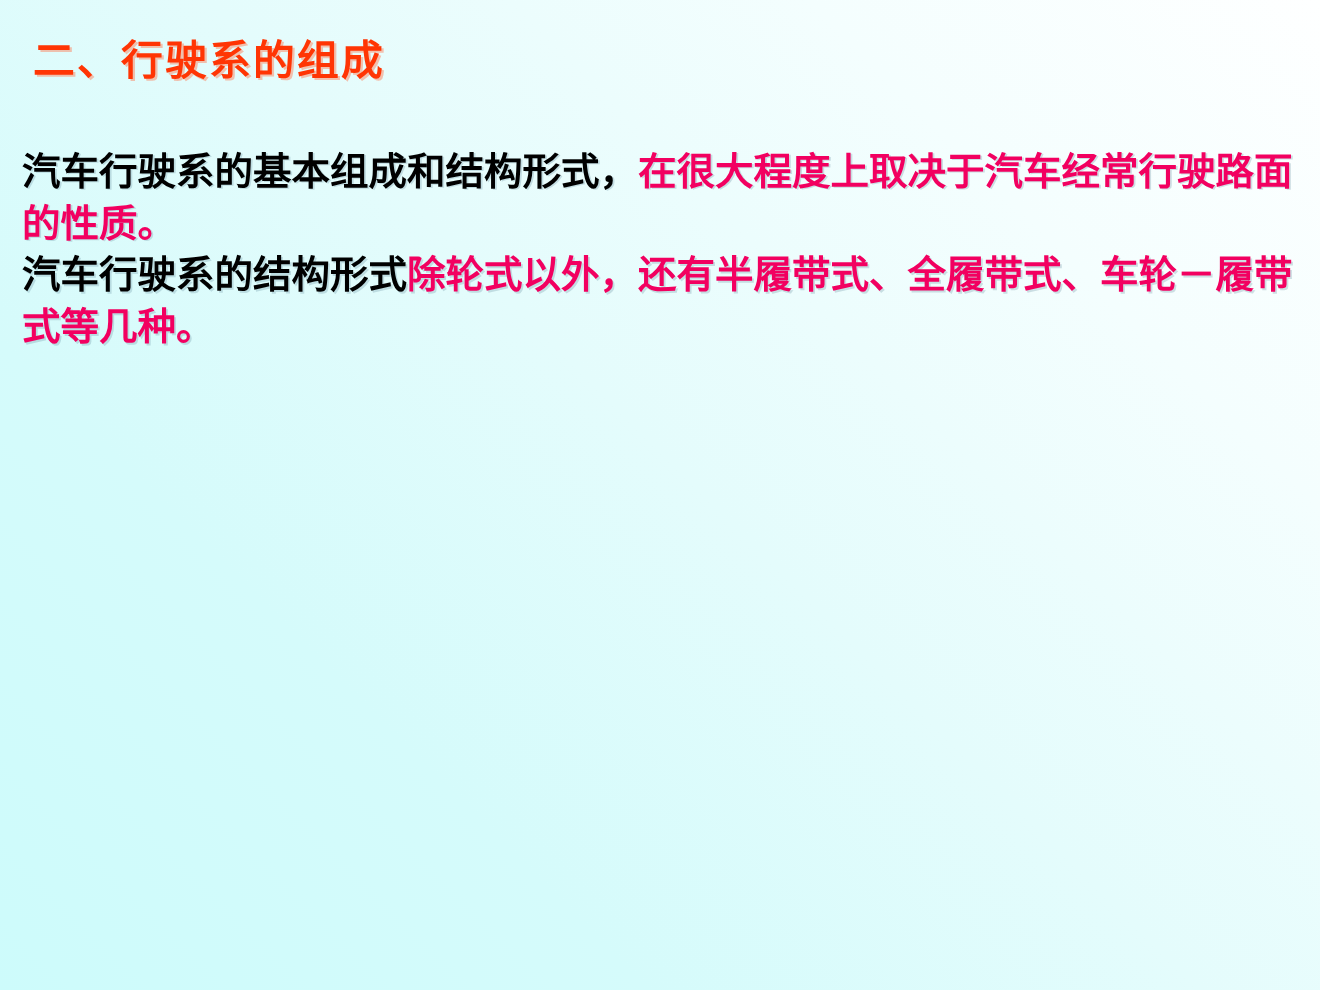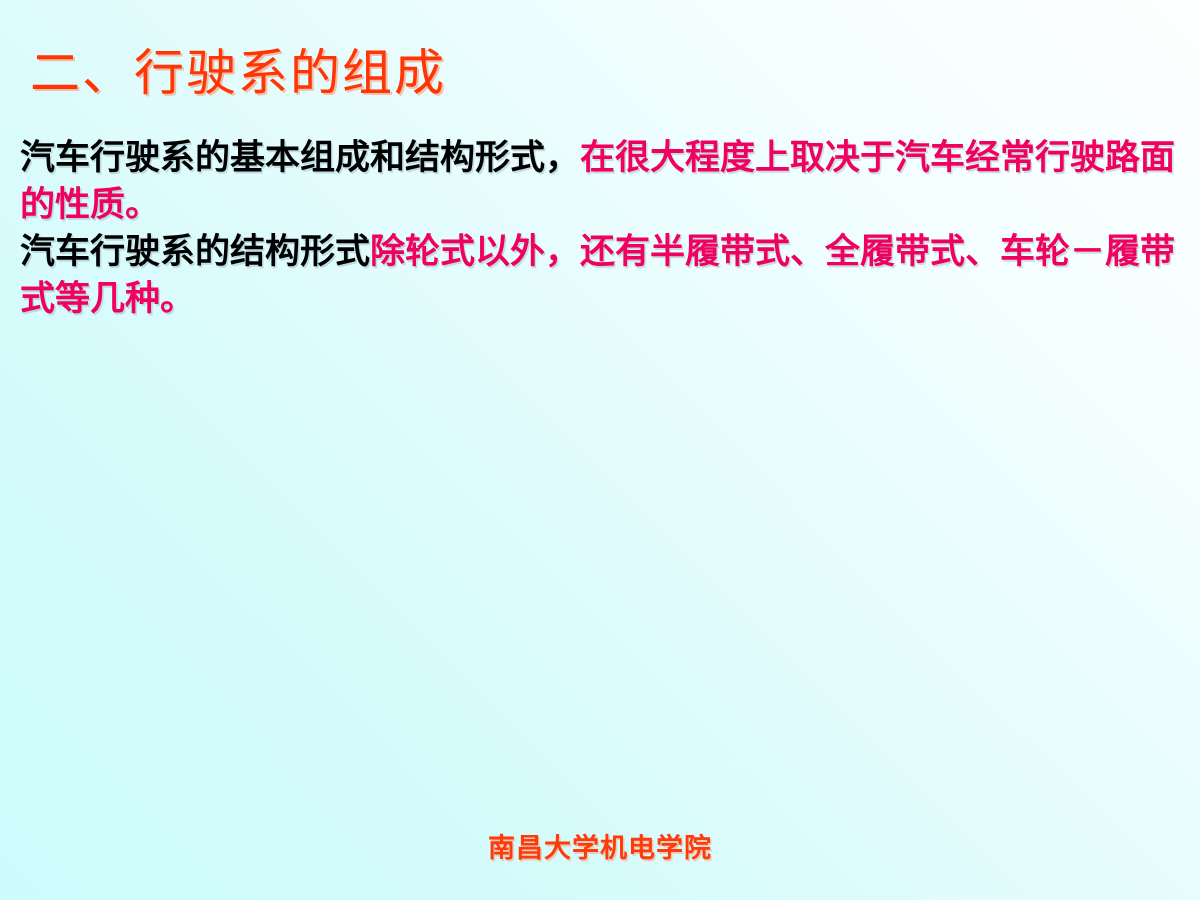--- a/index.html
+++ b/index.html
@@ -23,22 +23,22 @@
     
     background: linear-gradient(225deg, #FEFFFF 0%, #F4FEFE 22%, #E4FCFC 48%, #D5FBFB 72%, #CDFBFB 100%);
     overflow: hidden;
   }
 
   
   #slide-title {
     position: absolute;
     left: 30px;
     top: 8px;
-    font-size: 50px;
-    font-weight: normal;
+    font-size: 38px;
+    font-weight: bold;
     letter-spacing: 2px;
     color: #FF3504;
     text-shadow: 2px 2px 0 rgba(255, 120, 80, 0.45);
     white-space: nowrap;
     line-height: 1.25;
   }
 
   
   #body-text {
     position: absolute;
@@ -97,15 +97,14 @@
     <p class="para"><span class="blk">汽车行驶系的基本组成和结构形式，</span><span class="hl">在很大程度上取决于汽车经常行驶路面的性质。</span></p>
 
 
     <p class="para"><span class="blk">汽车行驶系的结构形式</span><span class="hl">除轮式以外，还有半履带式、全履带式、车轮－履带式等几种。</span></p>
 
     <div class="spacer-line"></div>
 
 
   </div>
 
-  <div id="footer">南昌大学机电学院</div>
 
 </div>
 
 </body></html>

